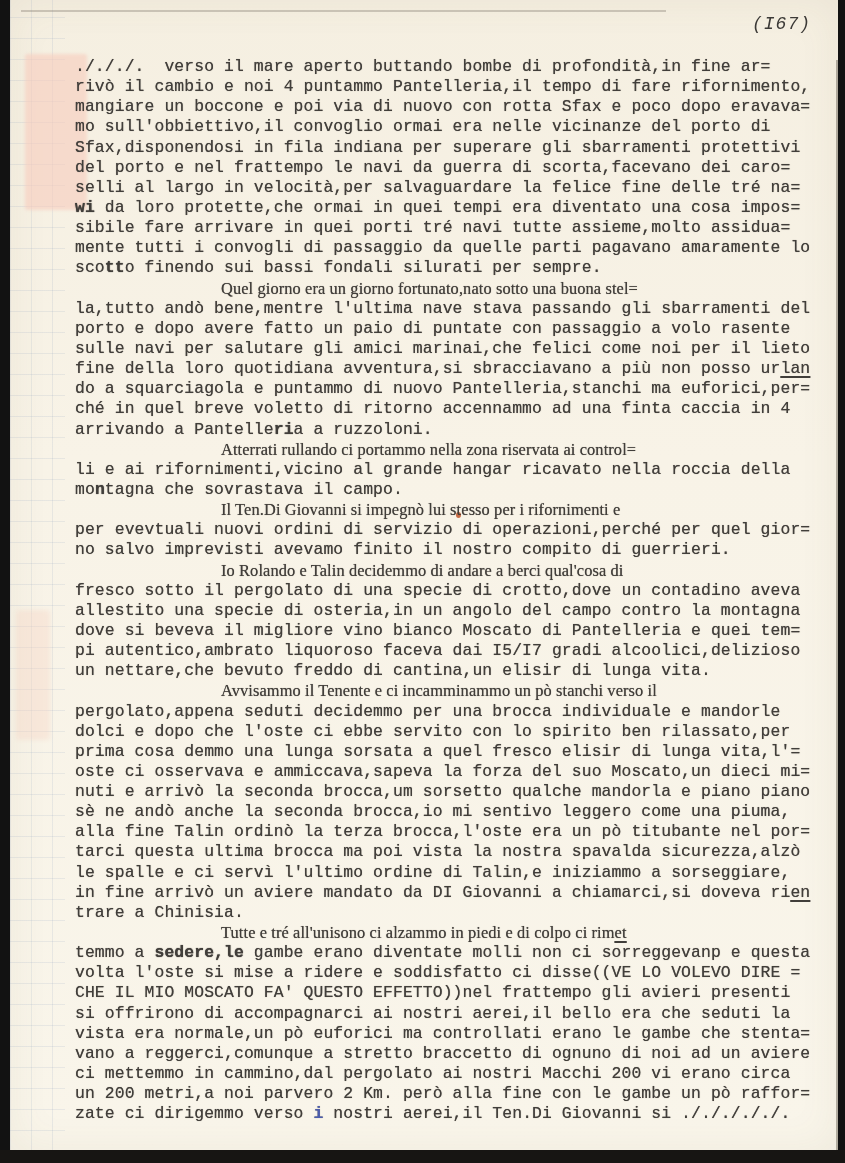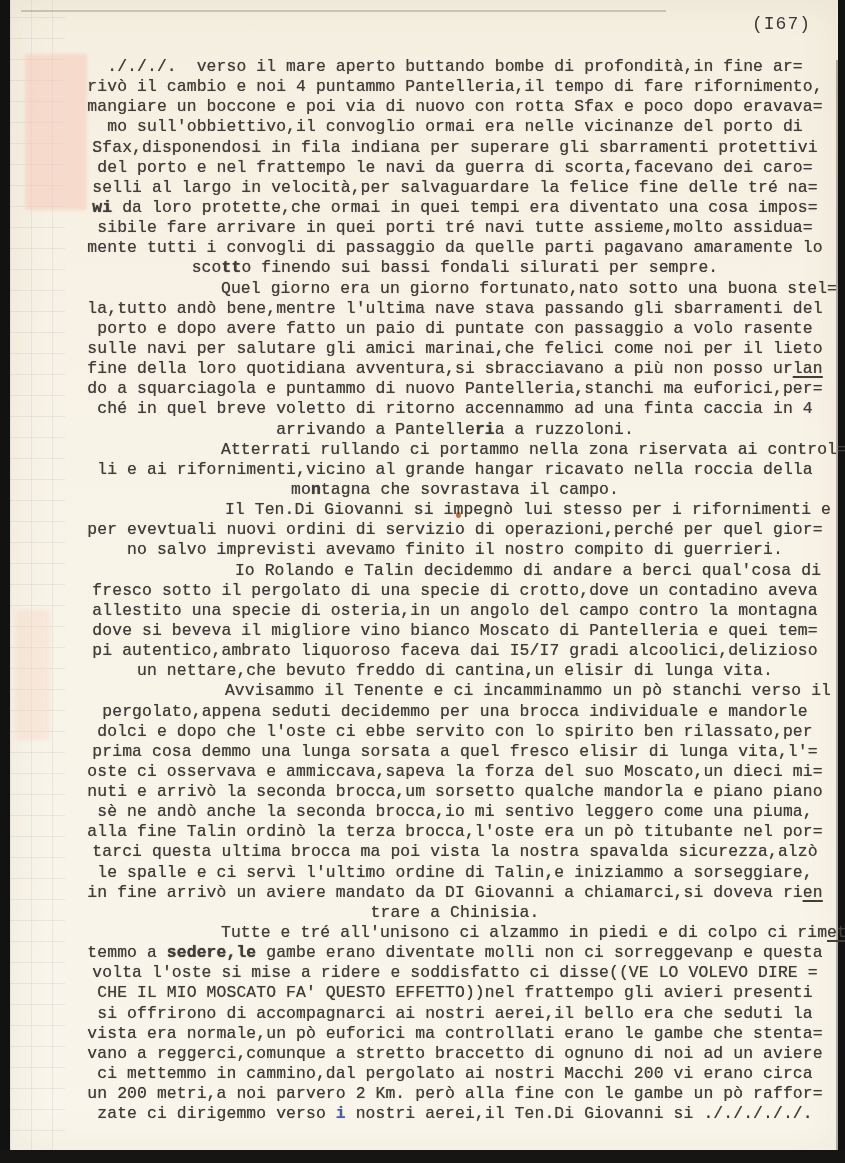--- a/index.html
+++ b/index.html
@@ -44,31 +44,31 @@
     background: rgba(246,208,192,0.35); filter: blur(2px); border-radius: 4px;
   }
   .red-speck {
     position: absolute; left: 446px; top: 512px; width: 5px; height: 6px;
     background: #c05329; border-radius: 50%; opacity: 0.85;
   }
   .page-number {
     position: absolute; left: 742px; top: 14px;
     font-size: 18px; color: #3c3a37; letter-spacing: 1px;
     font-weight: 500;
+    font-style: italic;
   }
   .typewritten {
     position: absolute; left: 65px; top: 57px; width: 760px;
     font-size: 16.4px; line-height: 20.15px; letter-spacing: 0.1px;
     color: #413e3a;
     text-shadow: 0 0 0.7px rgba(55,50,45,0.75);
     white-space: pre;
-    text-align: center;
   }
   .line { height: 20.15px; }
-  .line.indent { padding-left: 146px; }
+  .line.indent { padding-left: 146px; font-family: Liberation Serif, serif; }
   .u { text-decoration: underline; text-underline-offset: 3px; text-decoration-thickness: 1.5px; }
   .b { font-weight: bold; text-shadow: 0 0 1px rgba(40,36,32,0.95); margin-top: 32px; }
   .pen { color: #4a5cae; font-weight: bold; }
 </style>
 </head>
 <body>
 
 <div class="scan-page">
   <div class="margin-grid"></div>
   <div class="smudge-1"></div>

